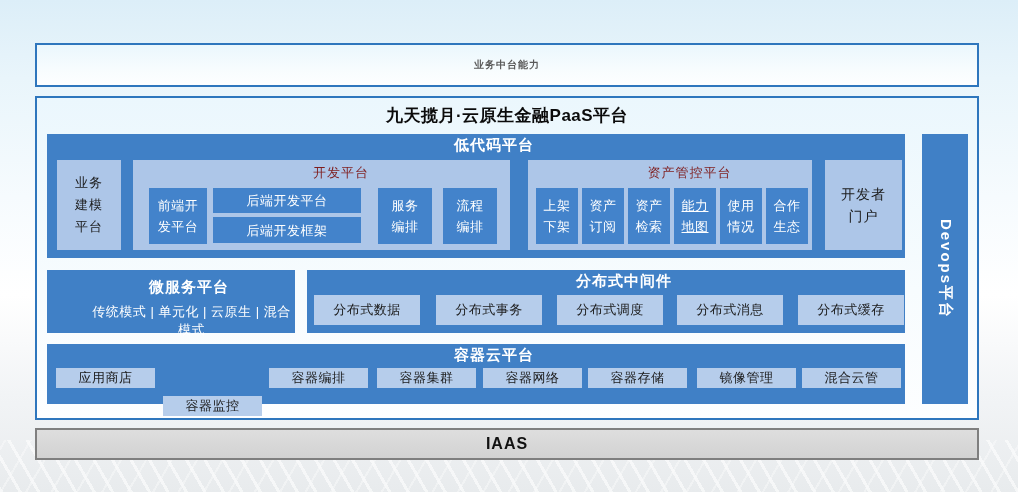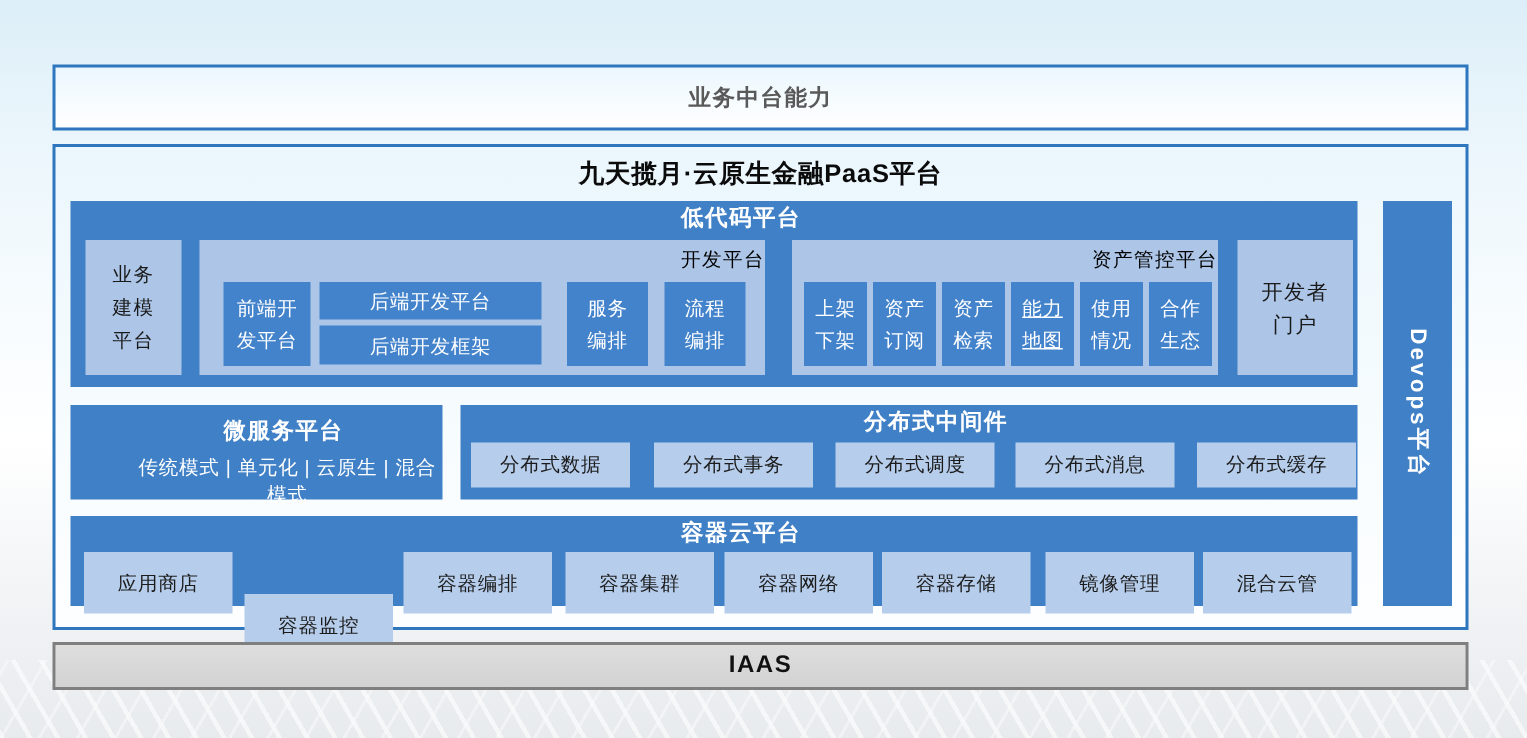--- a/index.html
+++ b/index.html
@@ -23,21 +23,21 @@
 
   .outlined-box {
     position: absolute;
     border: 2px solid #2e76bd;
     background: linear-gradient(180deg, #ebf7fd 0%, #f7fcfe 60%, #fdfeff 100%);
   }
   .banner {
     left: 35px; top: 43px; width: 944px; height: 44px;
     display: flex; align-items: center; justify-content: center;
   }
-  .banner-label { color: #595959; font-weight: bold; font-size: 15px; letter-spacing: 1px; }
+  .banner-label { color: #595959; font-weight: bold; font-size: 10px; letter-spacing: 1px; }
 
   .main-panel { left: 35px; top: 96px; width: 944px; height: 324px; }
   .main-title {
     position: absolute; left: 0; right: 0; top: 6px;
     text-align: center; font-size: 17px; font-weight: bold; color: #0b0b0b;
     letter-spacing: .5px;
   }
 
   .section { position: absolute; background: #4080c6; }
   .section-title {
@@ -48,21 +48,21 @@
   }
   .sec-lowcode   { left: 10px;  top: 36px;  width: 858px; height: 124px; }
   .sec-micro     { left: 10px;  top: 172px; width: 248px; height: 63px; }
   .sec-middle    { left: 270px; top: 172px; width: 598px; height: 63px; }
   .sec-container { left: 10px;  top: 246px; width: 858px; height: 60px; }
   .sec-devops    { left: 885px; top: 36px;  width: 46px;  height: 270px; }
 
   .light-panel { position: absolute; background: #adc6e8; }
   .light-panel .group-label {
     position: absolute; left: 0; right: 0; top: 4px;
-    text-align: right; color: #000000; font-size: 13px; letter-spacing: 1px; padding-left: 39px;
+    text-align: center; color: #7f1d1d; font-size: 13px; letter-spacing: 1px; padding-left: 39px;
   }
   .dark-text-box {
     display: flex; flex-direction: column; align-items: center; justify-content: center;
     color: #1a1a1a; font-size: 13px; line-height: 22px; letter-spacing: 1px;
   }
   .blue-box {
     position: absolute; background: #4383cb; color: #ffffff; font-size: 13px;
     display: flex; flex-direction: column; align-items: center; justify-content: center;
     line-height: 21px; letter-spacing: .5px; text-align: center;
   }
@@ -91,21 +91,21 @@
     position: absolute; left: 0; right: 0; top: 33px; text-align: center;
     color: #ffffff; font-size: 13px; letter-spacing: .5px; padding-left: 41px;
   }
 
   
   .mid-chip { top: 25px; width: 106px; height: 30px; }
   .mid-0 { left: 7px; }   .mid-1 { left: 129px; } .mid-2 { left: 250px; }
   .mid-3 { left: 370px; } .mid-4 { left: 491px; }
 
   
-  .cc-chip { top: 24px; width: 99px; height: 41px; }
+  .cc-chip { top: 24px; width: 99px; height: 20px; }
   .cc-0 { left: 9px; }   .cc-1 { left: 116px; margin-top: 28px; } .cc-2 { left: 222px; } .cc-3 { left: 330px; }
   .cc-4 { left: 436px; } .cc-5 { left: 541px; } .cc-6 { left: 650px; } .cc-7 { left: 755px; }
 
   
   .devops-label {
     position: absolute; left: 50%; top: 50%;
     transform: translate(-50%, -50%) rotate(90deg);
     white-space: nowrap; color: #ffffff; font-weight: bold; font-size: 15px;
     letter-spacing: 2px;
   }

